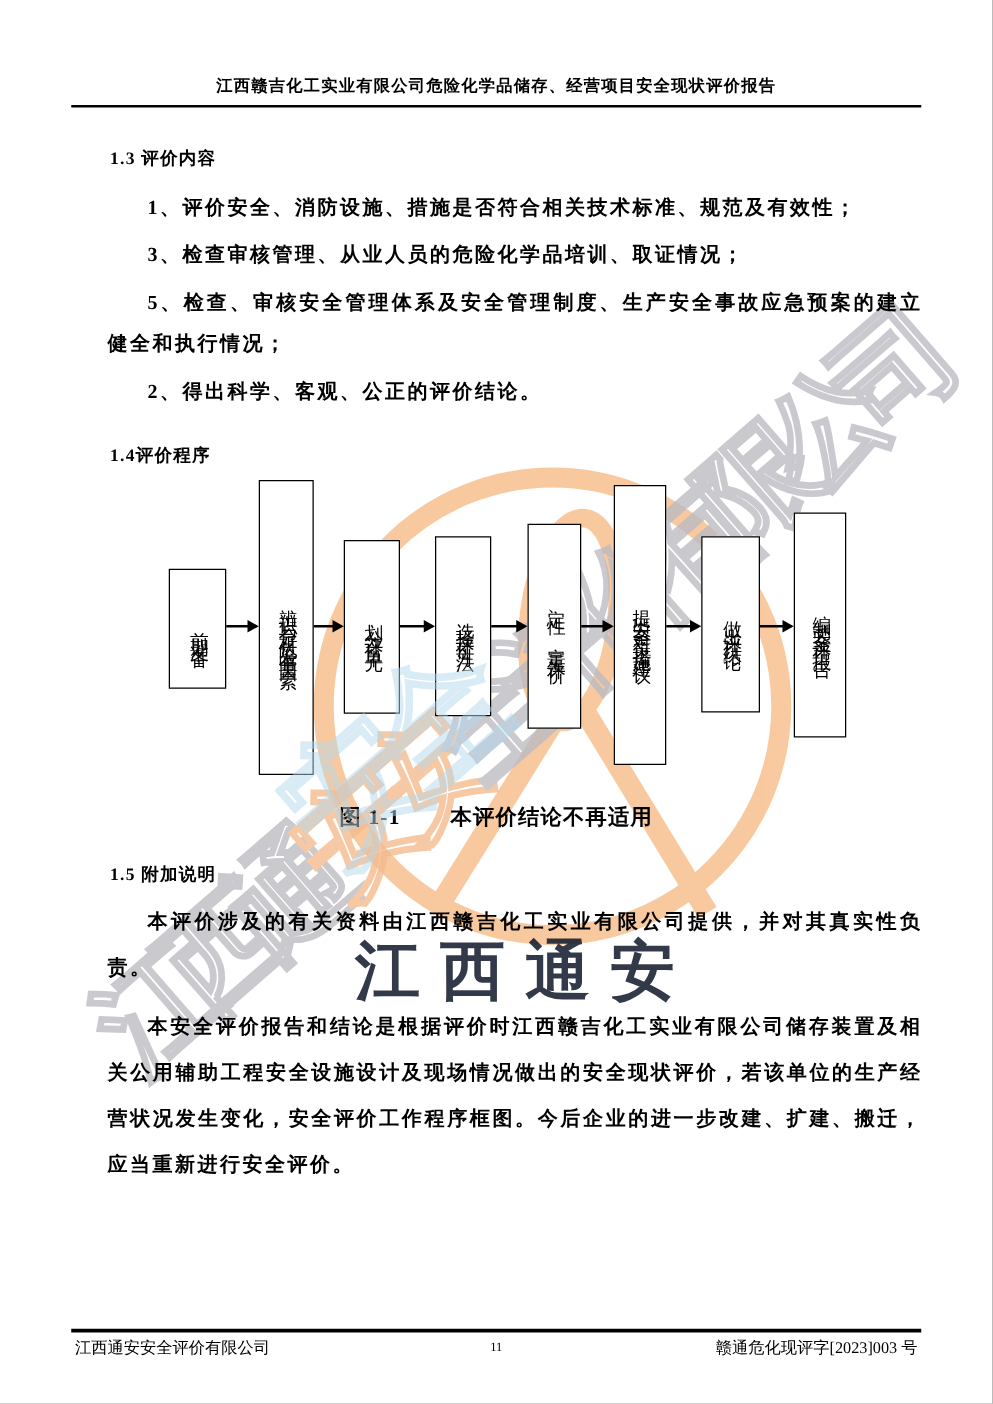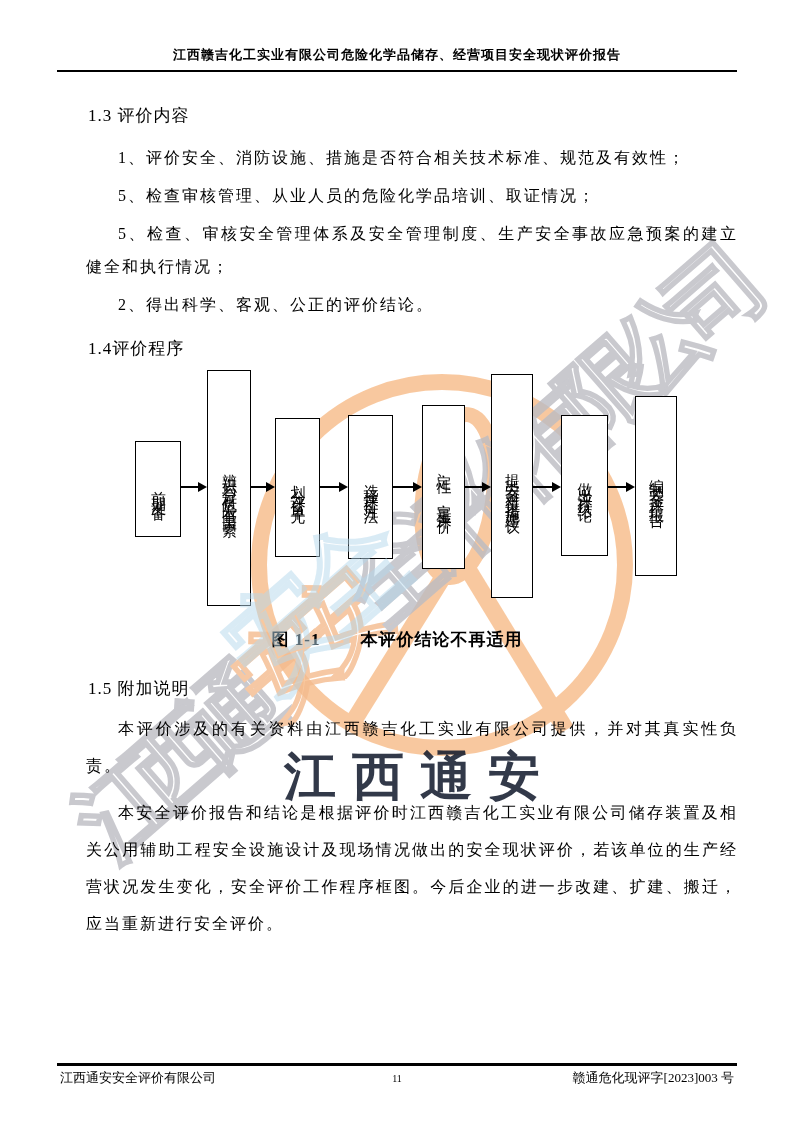--- a/index.html
+++ b/index.html
@@ -28,41 +28,41 @@
   }
   .seg-gray{stroke:#bcbcc3;}
   .seg-orange{stroke:#f4bb8e;}
   .wm-blue-text{
     font-size:108px;font-weight:700;letter-spacing:-18px;
     fill:none;stroke:#b5d8ec;stroke-width:2.6px;
     font-family:"Liberation Serif","DejaVu Serif",serif;
   }
   
   .content{position:relative;z-index:1;}
-  .hdr{padding-top:46px;}
+  .hdr{padding-top:60px;}
   .hdr-title{
     text-align:center;font-size:13px;font-weight:700;letter-spacing:1px;
   }
   .hdr-rule{margin:6px 57px 0 57px;border-bottom:2px solid #000;}
   .ftr{position:absolute;left:0;right:0;bottom:36px;z-index:1;}
   .ftr-rule{margin:0 57px;border-bottom:3px solid #000;}
   .ftr-row{
     display:flex;justify-content:space-between;align-items:center;
     margin:3px 60px 0 60px;font-size:13px;
   }
   .ftr-center{position:absolute;left:0;right:0;text-align:center;font-size:10px;}
   .sec-head{
-    margin:0 0 0 88px;font-size:17px;font-weight:400;letter-spacing:1px;
+    margin:0 0 0 88px;font-size:14px;font-weight:700;letter-spacing:1px;
   }
   .h13{margin-top:32px;}
-  .h14{margin-top:16px;}
+  .h14{margin-top:26px;}
   .h15{margin-top:26px;}
   .body-text{
     margin:0 56px 0 86px;font-size:16px;letter-spacing:2px;
-    text-align:justify;line-height:37px;
+    text-align:justify;line-height:37px;font-weight:bold;
   }
   .indent{text-indent:2em;}
   .list{margin-top:14px;}
   .list p{margin:0 0 5px 0;line-height:33px;}
   .p14{margin-top:12px;line-height:41px;}
   .p15{margin-top:10px;}
   
   .flow{position:relative;height:250px;margin:6px 57px 0 57px;}
   .fbox{
     position:absolute;box-sizing:border-box;border:1.5px solid #000;background:#fff;
@@ -105,21 +105,21 @@
 
     <div class="hdr">
       <div class="hdr-title">江西赣吉化工实业有限公司危险化学品储存、经营项目安全现状评价报告</div>
       <div class="hdr-rule"></div>
     </div>
 
     <h2 class="sec-head h13">1.3 评价内容</h2>
 
     <div class="body-text list">
       <p class="indent">1、评价安全、消防设施、措施是否符合相关技术标准、规范及有效性；</p>
-      <p class="indent">5、检查审核管理、从业人员的危险化学品培训、取证情况；</p>
+      <p class="indent">3、检查审核管理、从业人员的危险化学品培训、取证情况；</p>
       <p class="indent">5、检查、审核安全管理体系及安全管理制度、生产安全事故应急预案的建立健全和执行情况；</p>
       <p class="indent">2、得出科学、客观、公正的评价结论。</p>
     </div>
 
     <h2 class="sec-head h14">1.4评价程序</h2>
 
 
     <div class="flow">
       <div class="fbox" style="left:78px;top:75px;width:46px;height:96px;">
           <span>前期准备</span>

